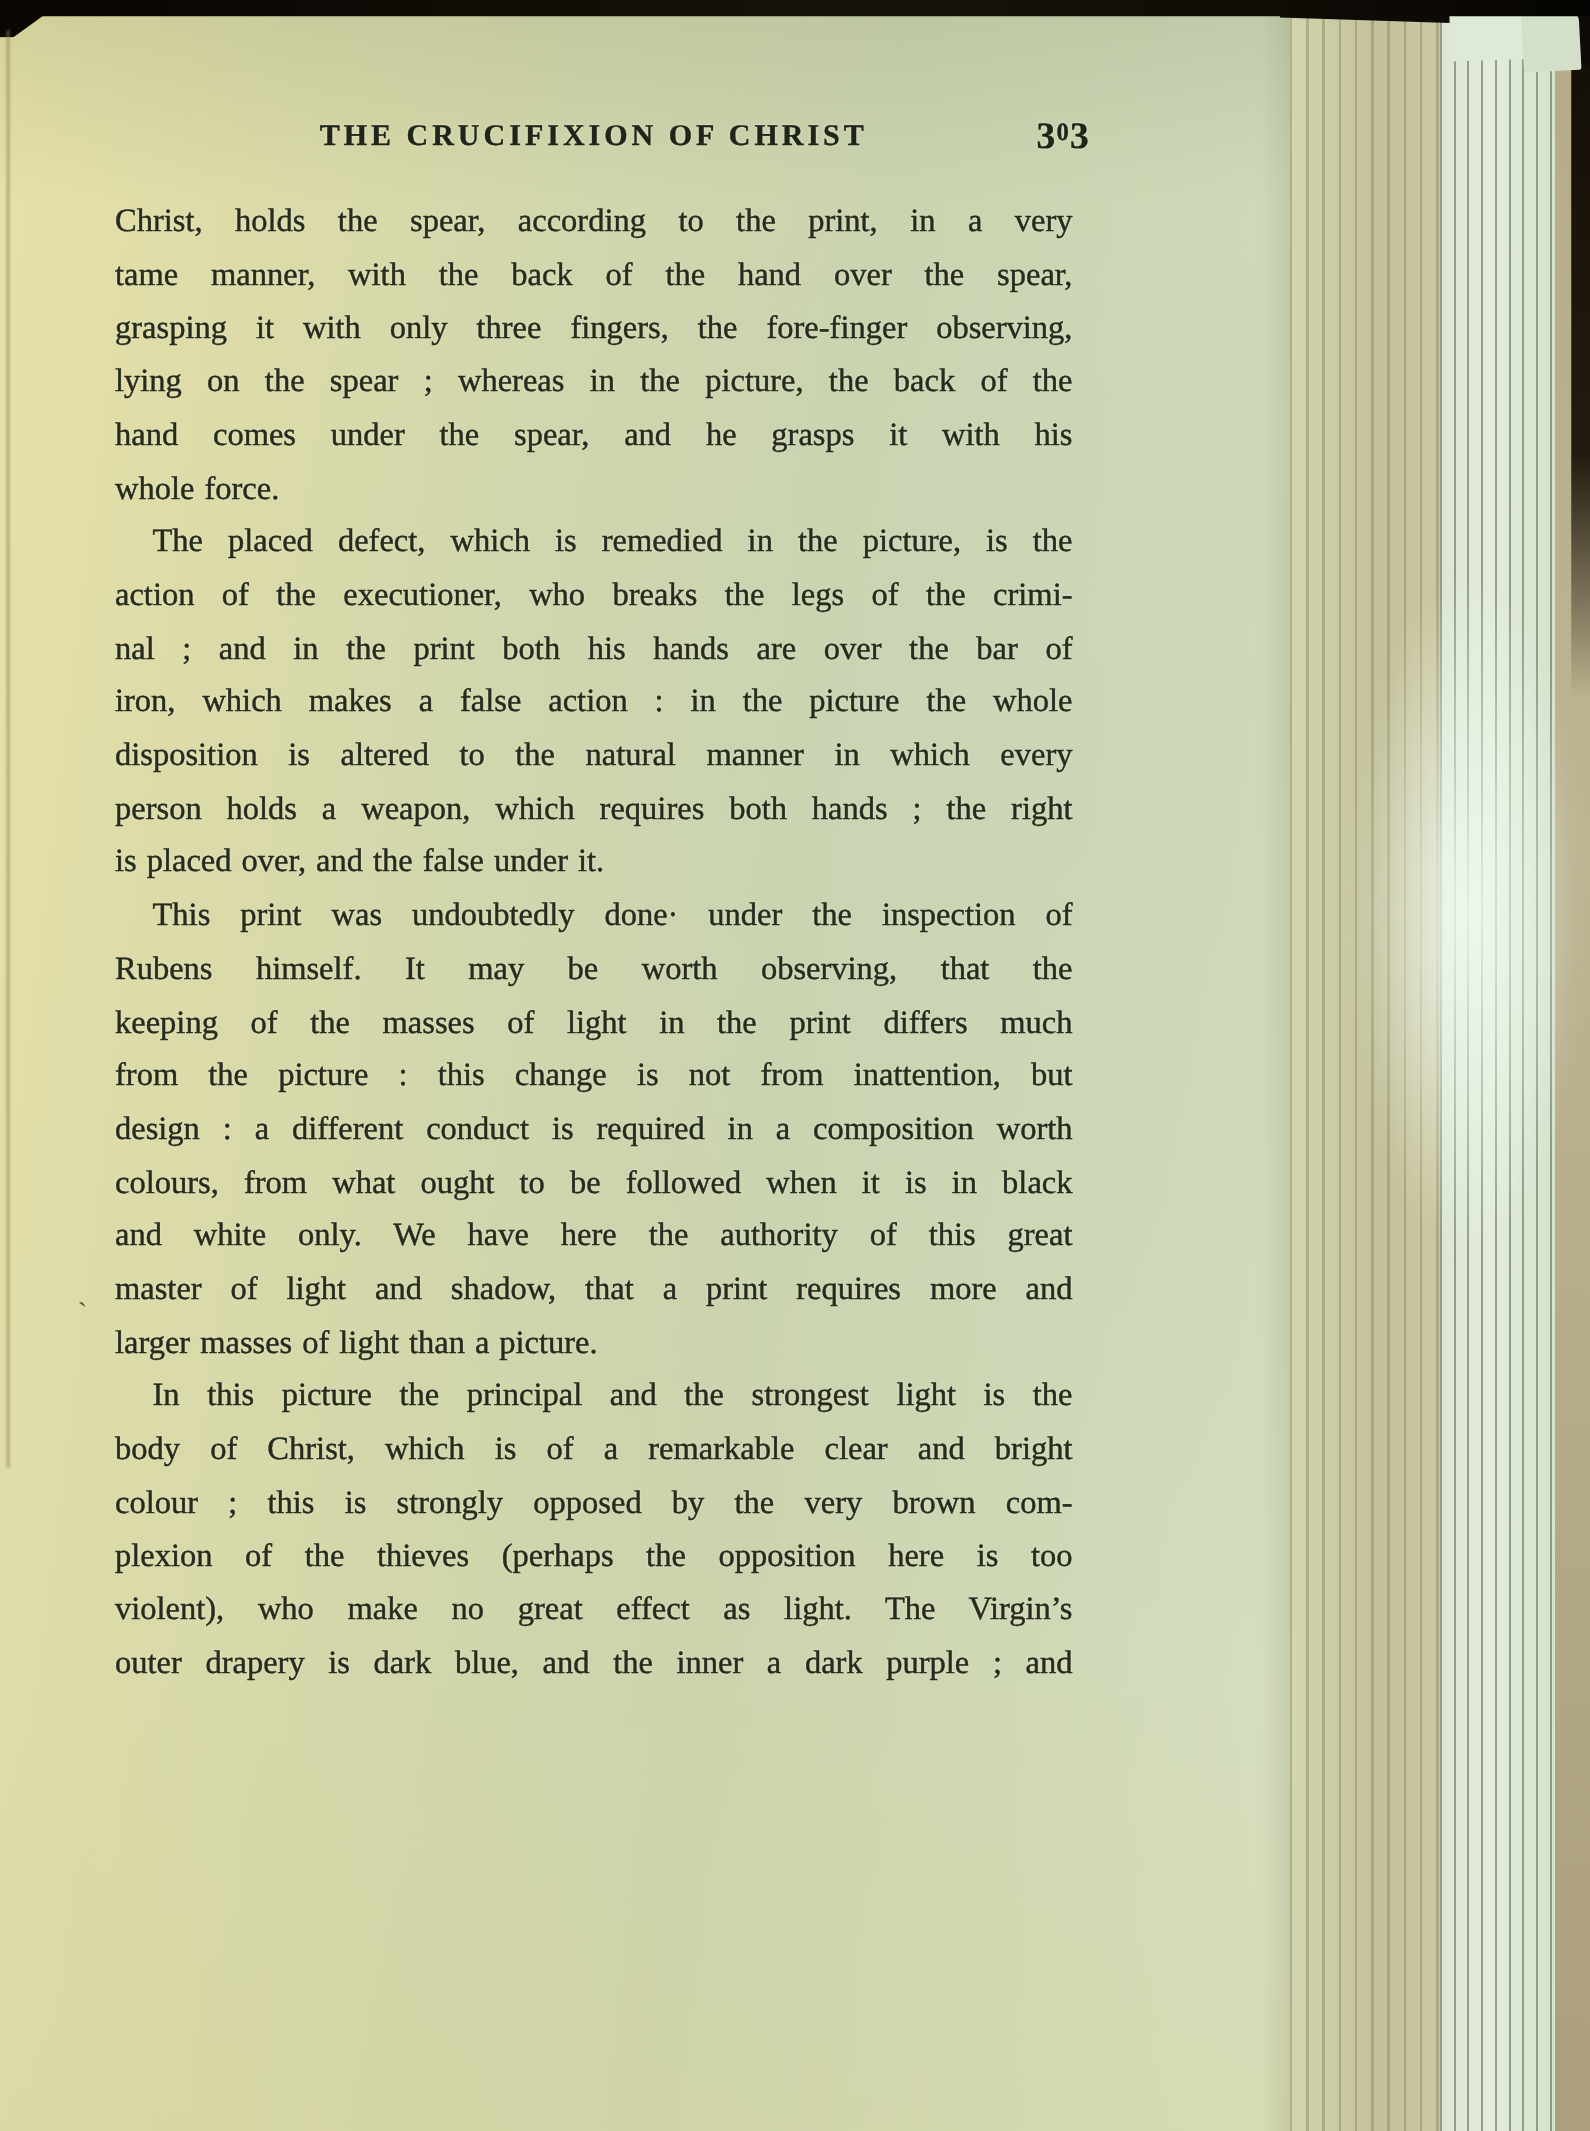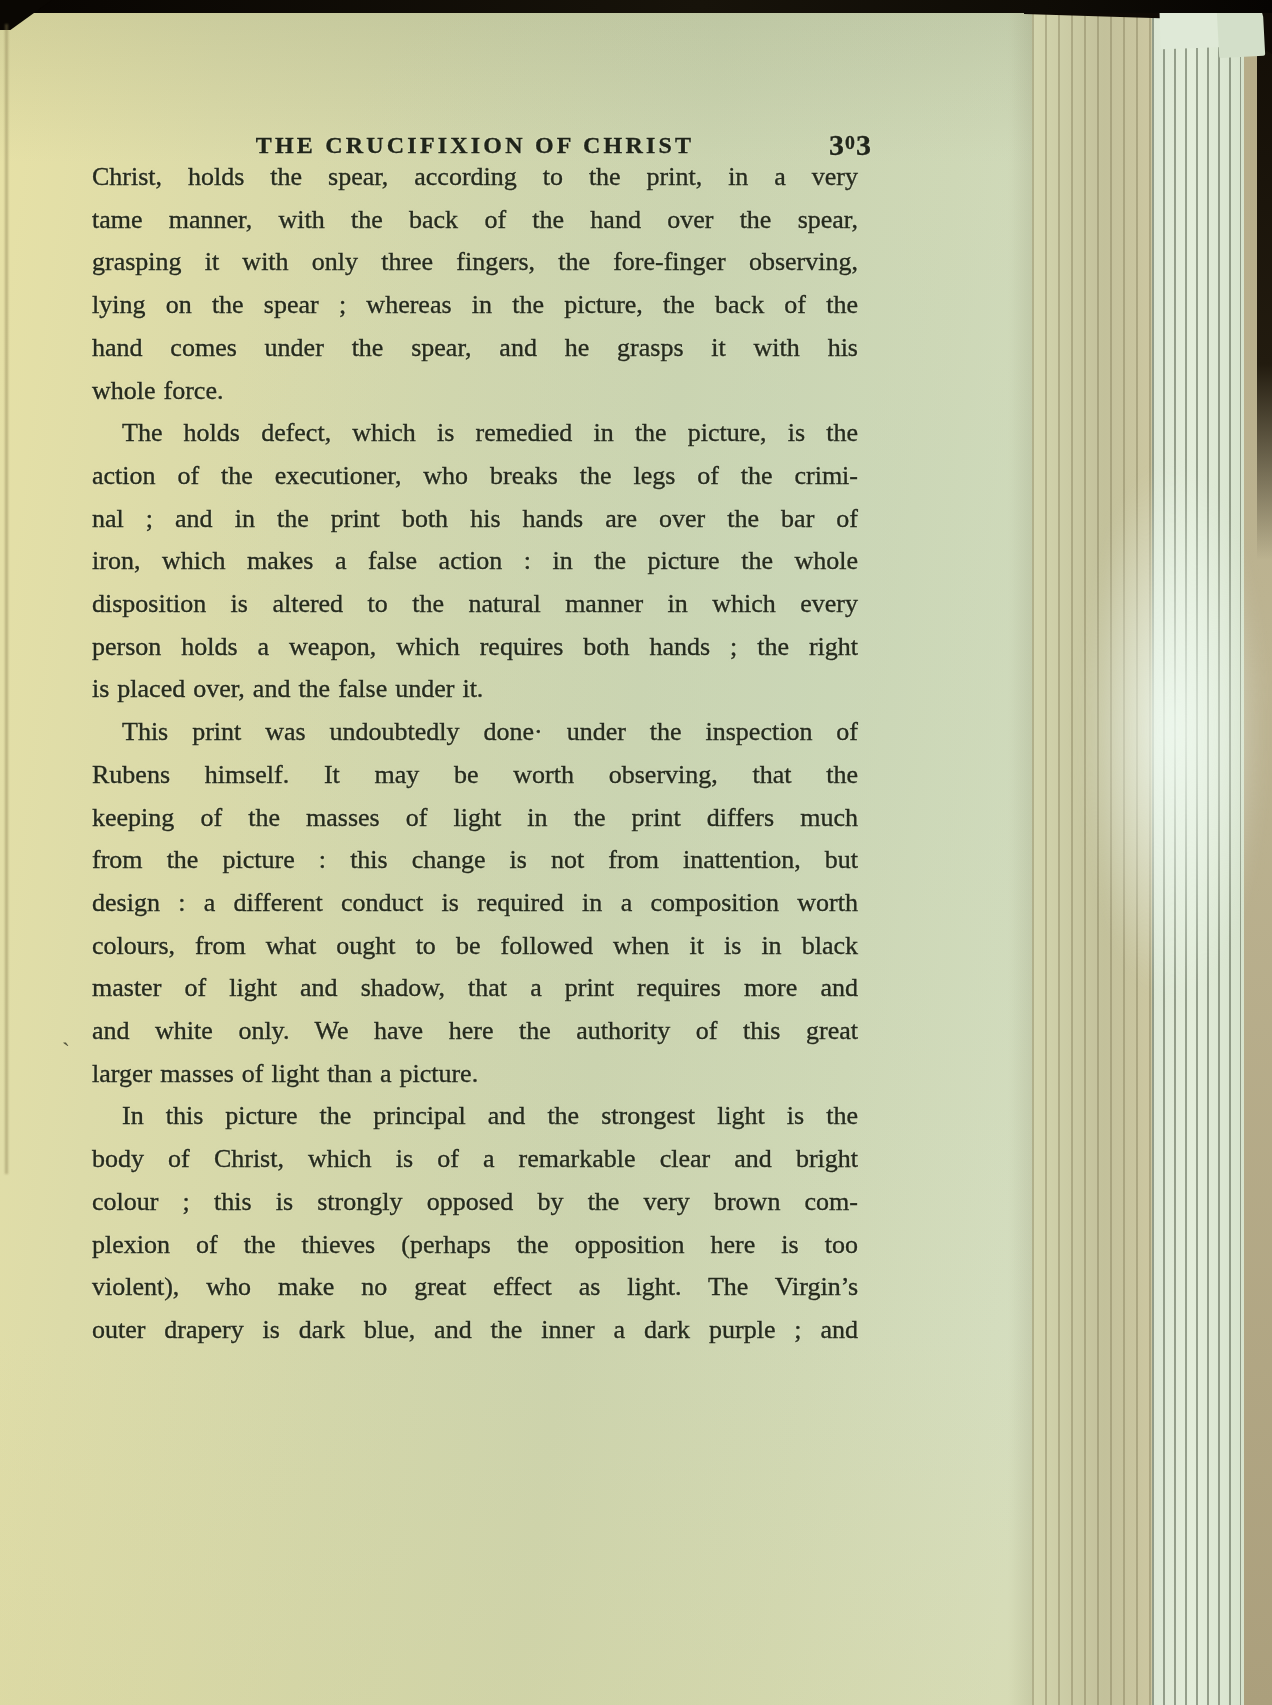--- a/index.html
+++ b/index.html
@@ -29,21 +29,21 @@
     position: absolute;
     right: 0; top: 0; bottom: 0;
     width: 34px;
     background: linear-gradient(to right, rgba(120,115,80,0), rgba(120,115,80,0.22));
   }
 
   
   .page-header {
     position: absolute;
     left: 92px; top: 86px;
-    width: 766px; height: 44px; margin-top: 36px;
+    width: 766px; height: 44px;
   }
   .running-title {
     text-align: center;
     font-weight: bold;
     font-size: 24px;
     letter-spacing: 3.2px;
     color: #20251a;
     -webkit-text-stroke: 0.3px #20251a;
     text-shadow: 0 0 3px rgba(248,248,230,0.55);
   }
@@ -194,37 +194,37 @@
     <div class="text-block">
         <div class="paragraph">
           <div class="line">Christ, holds the spear, according to the print, in a very</div>
           <div class="line">tame manner, with the back of the hand over the spear,</div>
           <div class="line">grasping it with only three fingers, the fore-finger observing,</div>
           <div class="line">lying on the spear ; whereas in the picture, the back of the</div>
           <div class="line">hand comes under the spear, and he grasps it with his</div>
           <div class="line">whole force.</div>
         </div>
         <div class="paragraph">
-          <div class="line indent">The holds defect, which is remedied in the picture, is the</div>
+          <div class="line indent">The placed defect, which is remedied in the picture, is the</div>
           <div class="line">action of the executioner, who breaks the legs of the crimi-</div>
           <div class="line">nal ; and in the print both his hands are over the bar of</div>
           <div class="line">iron, which makes a false action : in the picture the whole</div>
           <div class="line">disposition is altered to the natural manner in which every</div>
           <div class="line">person holds a weapon, which requires both hands ; the right</div>
           <div class="line">is placed over, and the false under it.</div>
         </div>
         <div class="paragraph">
           <div class="line indent">This print was undoubtedly done· under the inspection of</div>
           <div class="line">Rubens himself.  It may be worth observing, that the</div>
           <div class="line">keeping of the masses of light in the print differs much</div>
           <div class="line">from the picture : this change is not from inattention, but</div>
           <div class="line">design : a different conduct is required in a composition worth</div>
           <div class="line">colours, from what ought to be followed when it is in black</div>
+          <div class="line">and white only.  We have here the authority of this great</div>
           <div class="line">master of light and shadow, that a print requires more and</div>
-          <div class="line">and white only.  We have here the authority of this great</div>
           <div class="line">larger masses of light than a picture.</div>
         </div>
         <div class="paragraph justify-last">
           <div class="line indent">In this picture the principal and the strongest light is the</div>
           <div class="line">body of Christ, which is of a remarkable clear and bright</div>
           <div class="line">colour ; this is strongly opposed by the very brown com-</div>
           <div class="line">plexion of the thieves (perhaps the opposition here is too</div>
           <div class="line">violent), who make no great effect as light.  The Virgin’s</div>
           <div class="line">outer drapery is dark blue, and the inner a dark purple ; and</div>
         </div>

